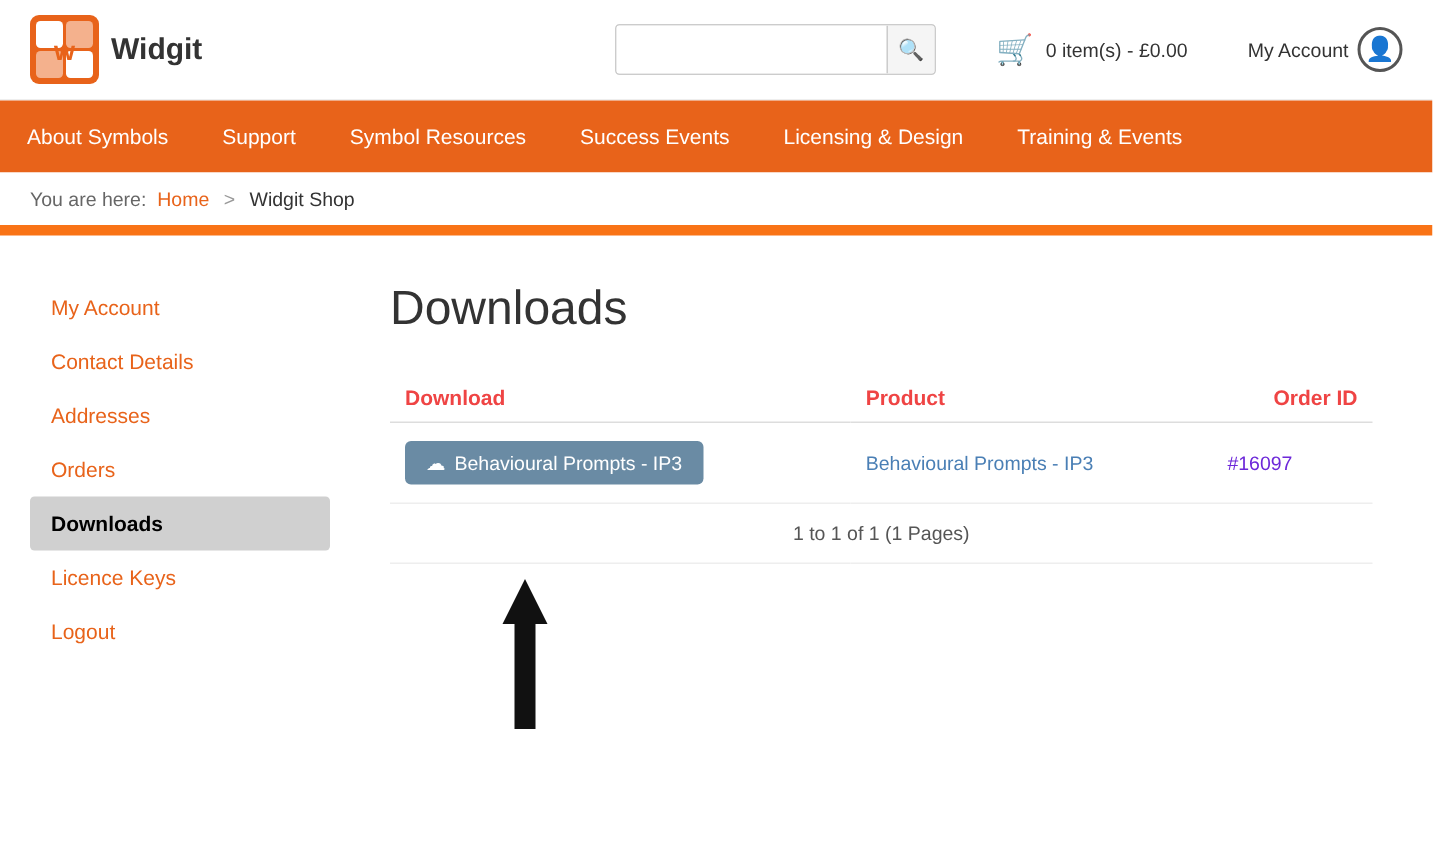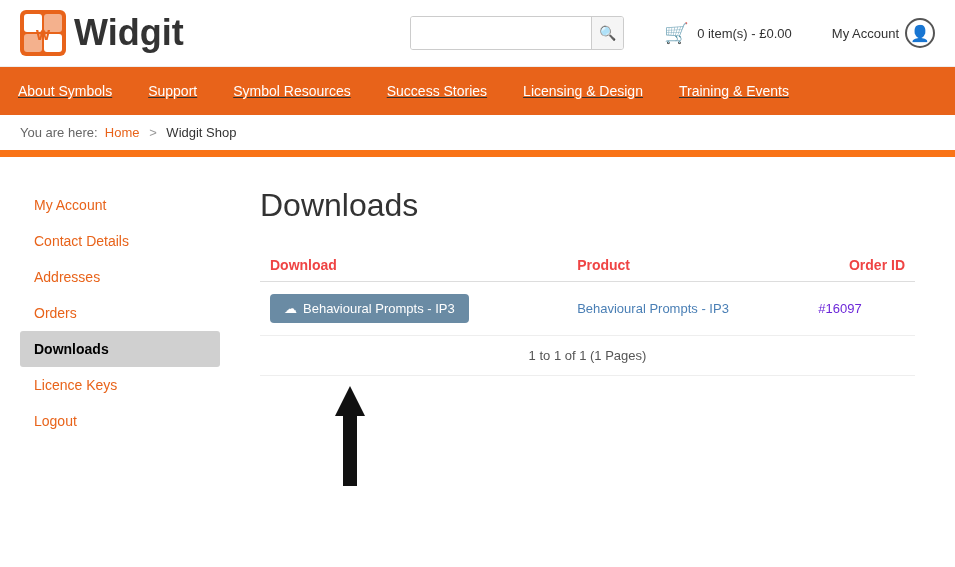--- a/index.html
+++ b/index.html
@@ -18,21 +18,21 @@
       display: flex;
       align-items: center;
       gap: 8px;
       text-decoration: none;
     }
     .logo-icon {
       width: 46px;
       height: 46px;
     }
     .logo-text {
-      font-size: 36px;
+      font-size: 20px;
       font-weight: bold;
       color: #333;
     }
     .header-spacer { flex: 1; }
     .search-form {
       display: flex;
       align-items: center;
       border: 1px solid #ccc;
       border-radius: 3px;
       overflow: hidden;
@@ -87,21 +87,20 @@
       justify-content: center;
       font-size: 16px;
       color: #555;
     }
 
     
     .nav-bar {
       background: #e8631a;
       display: flex;
       align-items: stretch;
-      text-decoration: underline;
     }
     .nav-item {
       color: #fff;
       padding: 16px 18px;
       font-size: 14px;
       font-weight: 500;
       cursor: pointer;
       white-space: nowrap;
       text-decoration: none;
       display: flex;
@@ -260,21 +259,21 @@
     <div class="account-icon">
       <span>👤</span>
     </div>
   </div>
 </header>
 
 <nav class="nav-bar">
   <a class="nav-item" href="#">About Symbols</a>
   <a class="nav-item" href="#">Support</a>
   <a class="nav-item" href="#">Symbol Resources</a>
-  <a class="nav-item" href="#">Success Stories</a>
+  <a class="nav-item" href="#">Success Events</a>
   <a class="nav-item" href="#">Licensing &amp; Design</a>
   <a class="nav-item" href="#">Training &amp; Events</a>
 </nav>
 
 <div class="breadcrumb">
   <span>You are here:&nbsp;</span>
   <a href="#">Home</a>
   <span class="sep">&gt;</span>
   <span class="current">Widgit Shop</span>
 </div>

